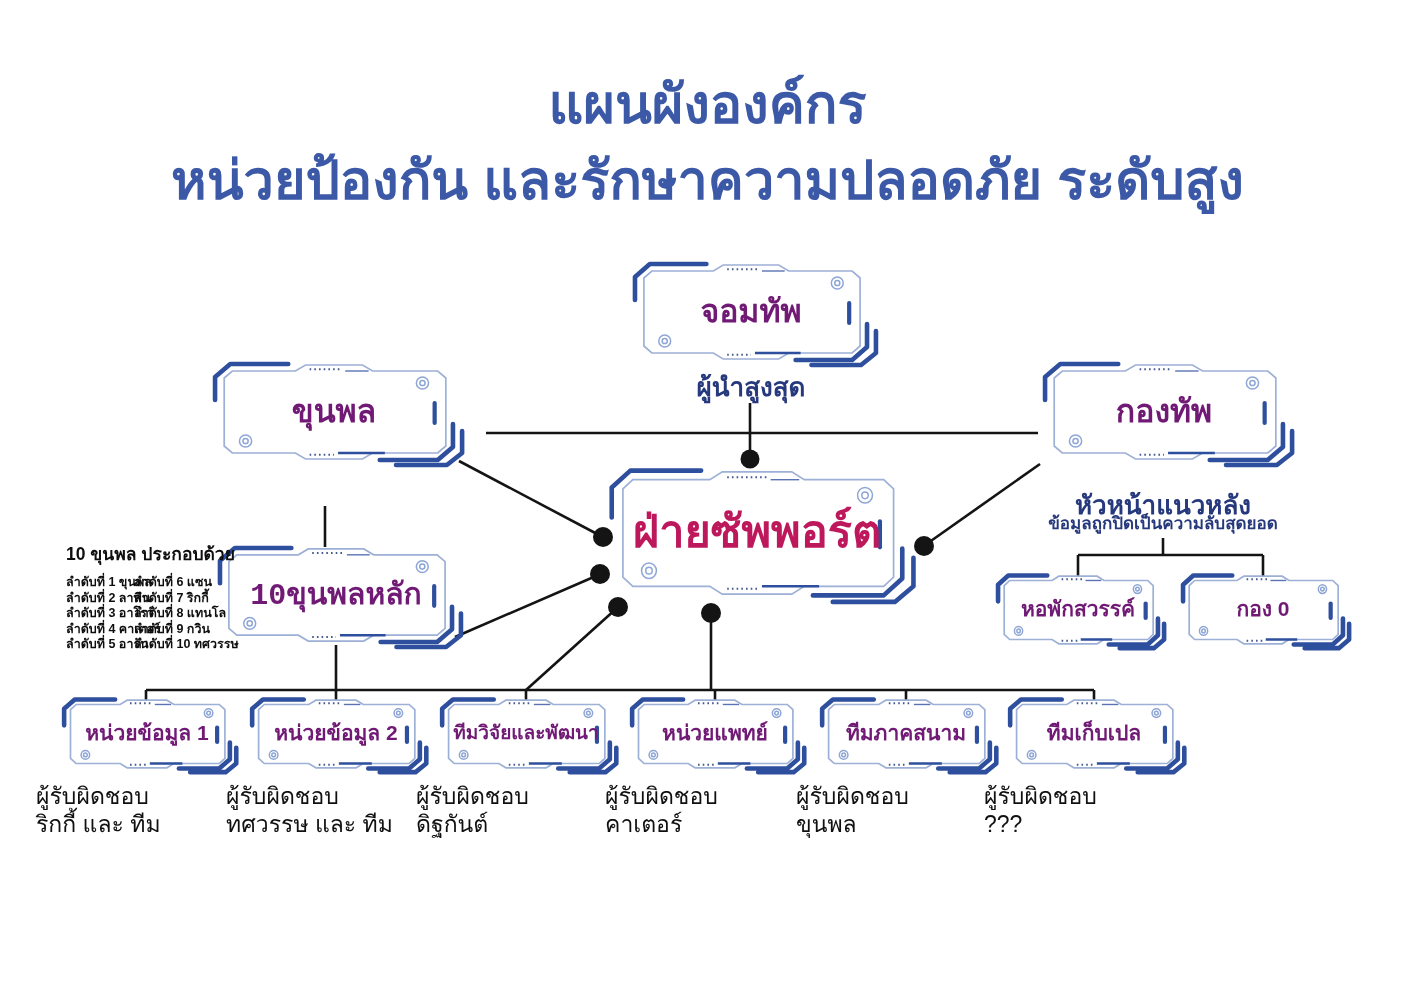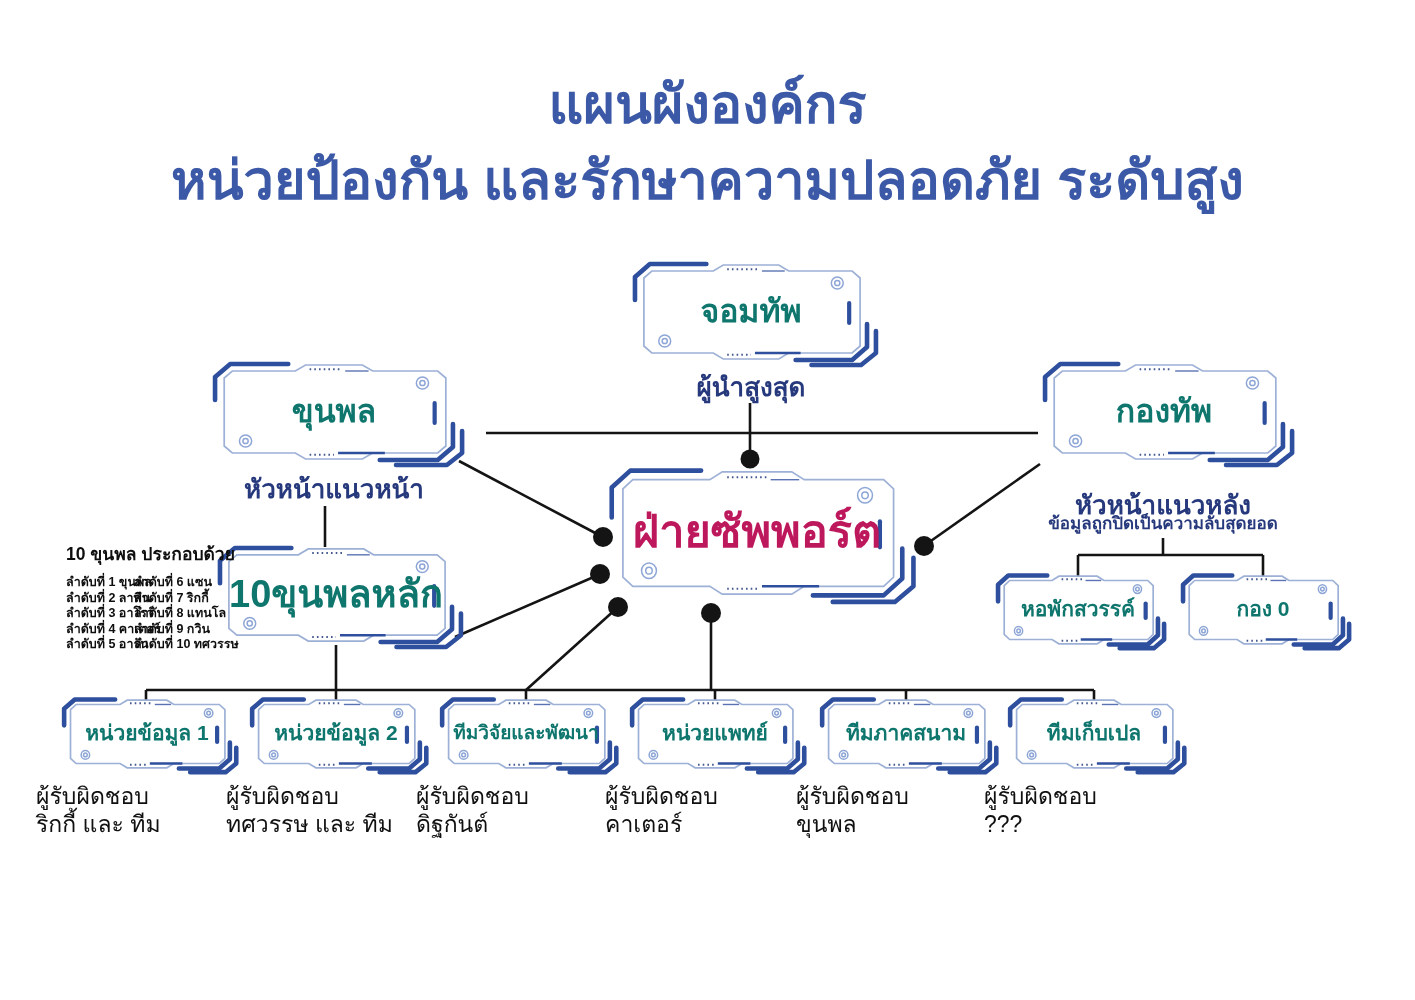--- a/index.html
+++ b/index.html
@@ -17,25 +17,25 @@
   .conn circle{fill:#141414;}
   .box{position:absolute;display:flex;align-items:center;justify-content:center;z-index:2;}
   .frame{position:absolute;left:0;top:0;width:100%;height:100%;overflow:visible;}
   .tf-outline{fill:#ffffff;stroke:#9db0d6;stroke-width:1.7;vector-effect:non-scaling-stroke;}
   .tf-thin{fill:none;stroke:#5b73b4;stroke-width:1.4;vector-effect:non-scaling-stroke;}
   .tf-dots{fill:none;stroke:#44598f;stroke-width:2;stroke-dasharray:1.6 3.1;vector-effect:non-scaling-stroke;}
   .tf-bar{fill:none;stroke:#2e4f9d;stroke-width:2.6;vector-effect:non-scaling-stroke;}
   .tf-bracket{fill:none;stroke:#2e4f9d;stroke-width:4.6;vector-effect:non-scaling-stroke;stroke-linecap:round;stroke-linejoin:round;}
   .tf-tick{fill:none;stroke:#2e4f9d;stroke-width:4.2;vector-effect:non-scaling-stroke;stroke-linecap:round;}
   .tf-screw{fill:none;stroke:#8ea6d6;stroke-width:1.5;vector-effect:non-scaling-stroke;}
-  .box-label{position:relative;color:#0f766e;font-size:32px;font-weight:600;white-space:nowrap;transform:translateY(-2px);}
+  .box-label{position:relative;color:#701a75;font-size:32px;font-weight:600;white-space:nowrap;transform:translateY(-2px);}
   .support .box-label{color:#be185d;font-size:45px;font-weight:700;}
   .small-label .box-label{font-size:21px;}
   .tiny-label .box-label{font-size:19px;}
-  .mid-label .box-label{font-size:38px;}
+  .mid-label .box-label{font-size:30px;font-family:Liberation Mono, monospace;}
   .sub{position:absolute;text-align:center;color:#27397d;font-size:26px;font-weight:600;white-space:nowrap;z-index:2;}
   .note{font-size:17px;font-weight:600;}
   .caption{position:absolute;text-align:left;color:#101010;font-size:23px;line-height:28px;font-weight:500;white-space:nowrap;z-index:2;}
   .glist{position:absolute;left:66px;top:540px;color:#0e0e0e;z-index:2;}
   .glist-h{font-size:17.5px;font-weight:700;margin-bottom:7px;white-space:nowrap;}
   .grow{display:flex;font-size:12.5px;font-weight:700;line-height:15.5px;white-space:nowrap;}
   .gc1{width:68px;}
   .foot{position:absolute;left:84px;top:876px;color:#0c0c0c;font-size:23.5px;line-height:37px;font-weight:500;white-space:nowrap;z-index:2;}
 </style>
 </head>
@@ -108,21 +108,20 @@
     <div class="box-label">จอมทัพ</div>
   </div>
   <div class="sub" style="left:601px;top:366px;width:300px">ผู้นำสูงสุด</div>
 
   <div class="box" style="left:212px;top:362px;width:244px;height:100px">
     <svg class="frame" viewBox="0 0 240 100" preserveAspectRatio="none">
         <use href="#tf"></use>
       </svg>
     <div class="box-label">ขุนพล</div>
   </div>
-  <div class="sub" style="left:184px;top:468px;width:300px">หัวหน้าแนวหน้า</div>
 
   <div class="box" style="left:1042px;top:362px;width:244px;height:100px">
     <svg class="frame" viewBox="0 0 240 100" preserveAspectRatio="none">
         <use href="#tf"></use>
       </svg>
     <div class="box-label">กองทัพ</div>
   </div>
   <div class="sub" style="left:1013px;top:484px;width:300px">หัวหน้าแนวหลัง</div>
   <div class="sub note" style="left:1013px;top:509px;width:300px">ข้อมูลถูกปิดเป็นความลับสุดยอด</div>
 

